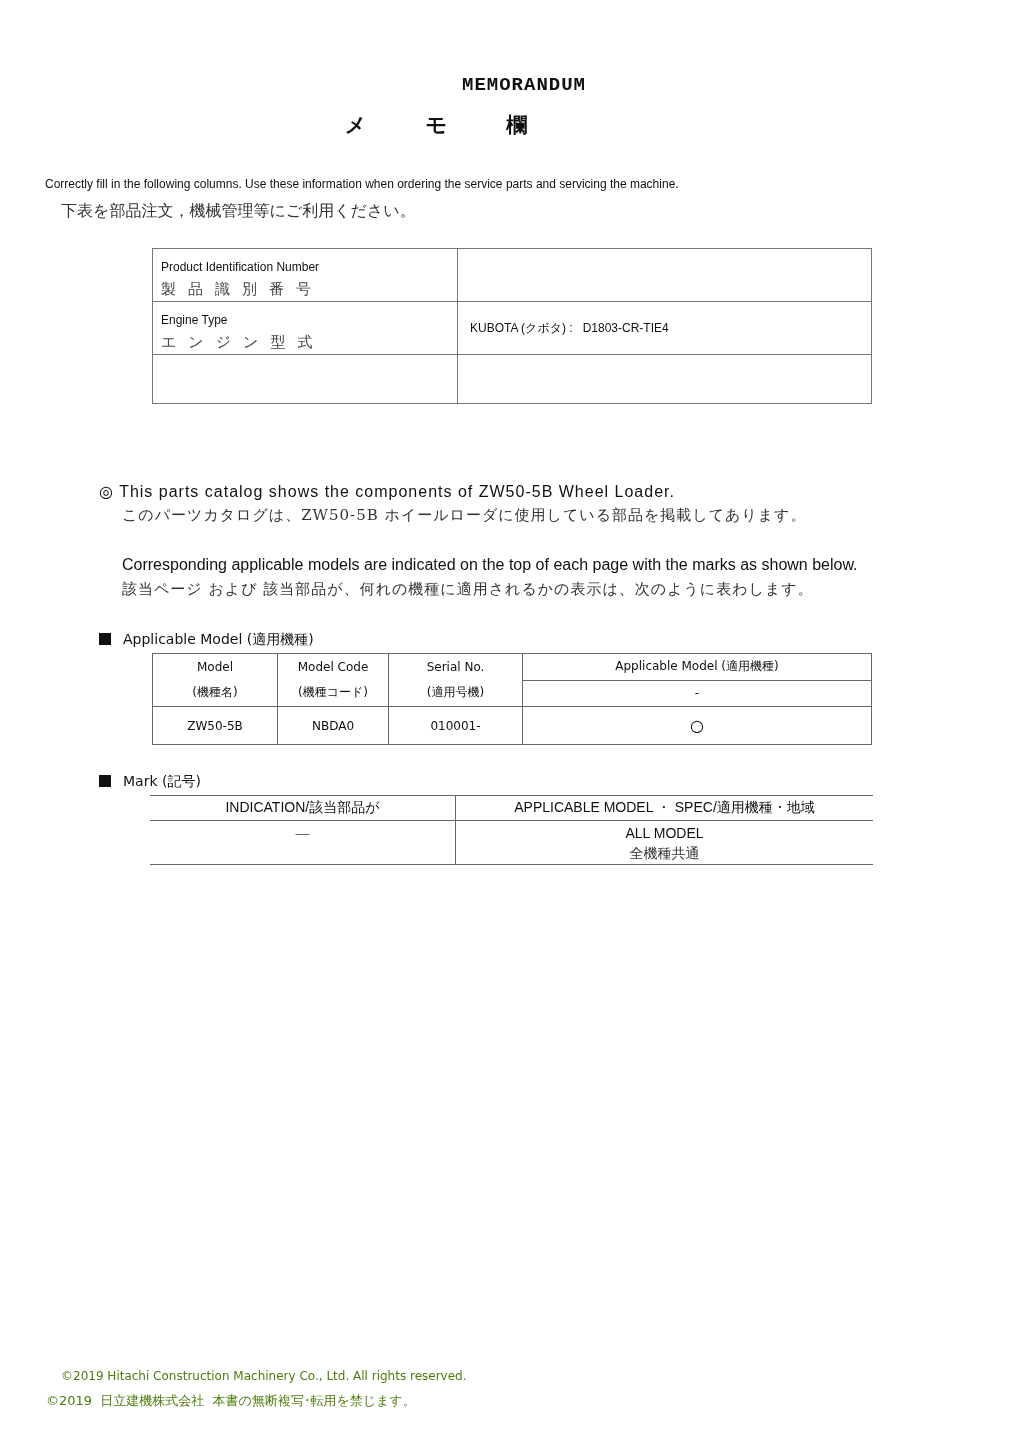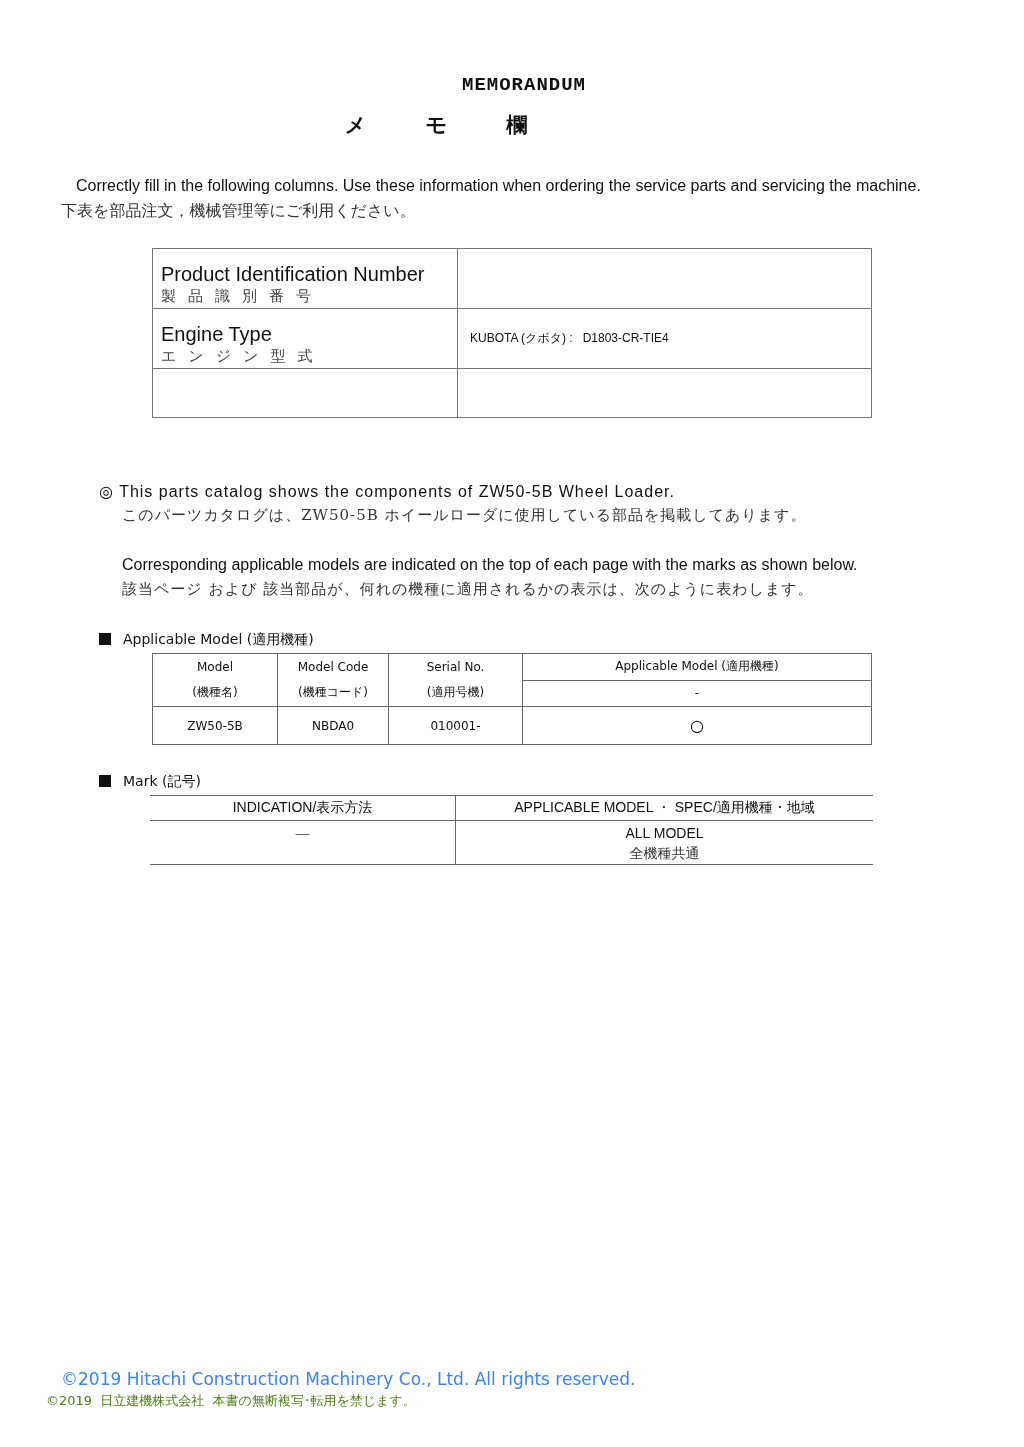--- a/index.html
+++ b/index.html
@@ -12,28 +12,28 @@
     left: 0; width: 1024px; top: 74px; text-align: center;
     font-weight: bold; font-size: 19px; letter-spacing: 1px;
     font-family: Liberation Mono, monospace;
     padding-left: 12px;
   }
   .title-jp {
     left: 0; width: 872px; top: 111px; text-align: center;
     font-weight: bold; font-size: 21px; font-family: "DejaVu Sans", sans-serif;
   }
   .title-jp span { display: inline-block; margin: 0 26px; }
-  .intro-en { left: 76px; top: 177px; font-size: 16px; white-space: nowrap; }
+  .intro-en { left: 45px; top: 177px; font-size: 12px; white-space: nowrap; }
   .intro-jp { left: 61px; top: 201px; font-size: 16px; color: #333; font-family: "DejaVu Serif", serif; white-space: nowrap; }
 
   table { border-collapse: collapse; }
   .info-table { left: 152px; top: 248px; width: 720px; }
   .info-table td { border: 1.5px solid #777; height: 48px; vertical-align: top; padding: 0; }
   .info-table td.label { width: 296px; padding-left: 8px; }
-  .info-table .lbl-en { font-size: 20px; margin-top: 15px; line-height: 20px; }
+  .info-table .lbl-en { font-size: 12px; margin-top: 8px; line-height: 20px; }
   .info-table .lbl-jp { font-size: 15px; color: #444; font-family: "DejaVu Serif", serif; letter-spacing: 12px; line-height: 24px; }
   .info-table td.value { vertical-align: middle; padding-left: 12px; font-size: 12px; }
 
   .catalog-en { left: 99px; top: 482px; font-size: 16px; letter-spacing: 1px; white-space: nowrap; }
   .catalog-jp { left: 122px; top: 506px; font-size: 15px; color: #333; font-family: "DejaVu Serif", serif; letter-spacing: 1px; white-space: nowrap; }
   .corr-en { left: 122px; top: 556px; font-size: 16px; white-space: nowrap; }
   .corr-jp { left: 122px; top: 580px; font-size: 15px; color: #333; font-family: "DejaVu Serif", serif; letter-spacing: 1px; white-space: nowrap; }
 
   .sec-head { font-size: 14px; white-space: nowrap; font-family: "DejaVu Sans", sans-serif; }
   .sec-head .sq { display: inline-block; width: 12px; height: 12px; background: #111; margin-right: 12px; vertical-align: -1px; }
@@ -46,21 +46,21 @@
   .model-table .hl { height: 52px; line-height: 25px; }
   .model-table .row { height: 38px; }
 
   .mark-table { left: 150px; top: 795px; width: 723px; font-size: 14px; }
   .mark-table td { text-align: center; padding: 0; }
   .mark-table thead td { border-top: 1.2px solid #666; border-bottom: 1.2px solid #666; height: 24px; }
   .mark-table tbody td { border-bottom: 1.2px solid #666; height: 41px; vertical-align: top; line-height: 20px; padding-top: 2px; }
   .mark-table .c1 { width: 305px; border-right: 1.2px solid #666; }
   .jp-serif { font-family: "DejaVu Serif", serif; color: #333; }
 
-  .footer1 { left: 61px; top: 1369px; font-size: 17px; color: #3b82f6; font-family: "DejaVu Sans", sans-serif; white-space: nowrap; }
+  .footer1 { left: 61px; top: 1369px; font-size: 12px; color: #4d7c0f; font-family: "DejaVu Sans", sans-serif; white-space: nowrap; }
   .footer2 { left: 46px; top: 1392px; font-size: 13px; color: #4d7c0f; font-family: "DejaVu Sans", sans-serif; white-space: nowrap; }
 </style>
 </head>
 <body>
 
 <div class="abs title">MEMORANDUM</div>
 <div class="abs title-jp">
   <span>メ</span>
   <span>モ</span>
   <span>欄</span>
@@ -133,21 +133,21 @@
 </tbody>
   </table>
 
 <div class="abs sec-head sec2">
   <span class="sq"></span><span>Mark (記号)</span>
 </div>
 
 <table class="abs mark-table">
   <thead>
     <tr>
-      <td class="c1">INDICATION/表示方法</td>
+      <td class="c1">INDICATION/該当部品が</td>
       <td>APPLICABLE MODEL ・ SPEC/適用機種・地域</td>
     </tr>
   </thead>
   <tbody>
     <tr>
       <td class="c1" style="color:#666">—</td>
       <td>
         <div>ALL MODEL</div>
         <div class="jp-serif">全機種共通</div>
       </td>

